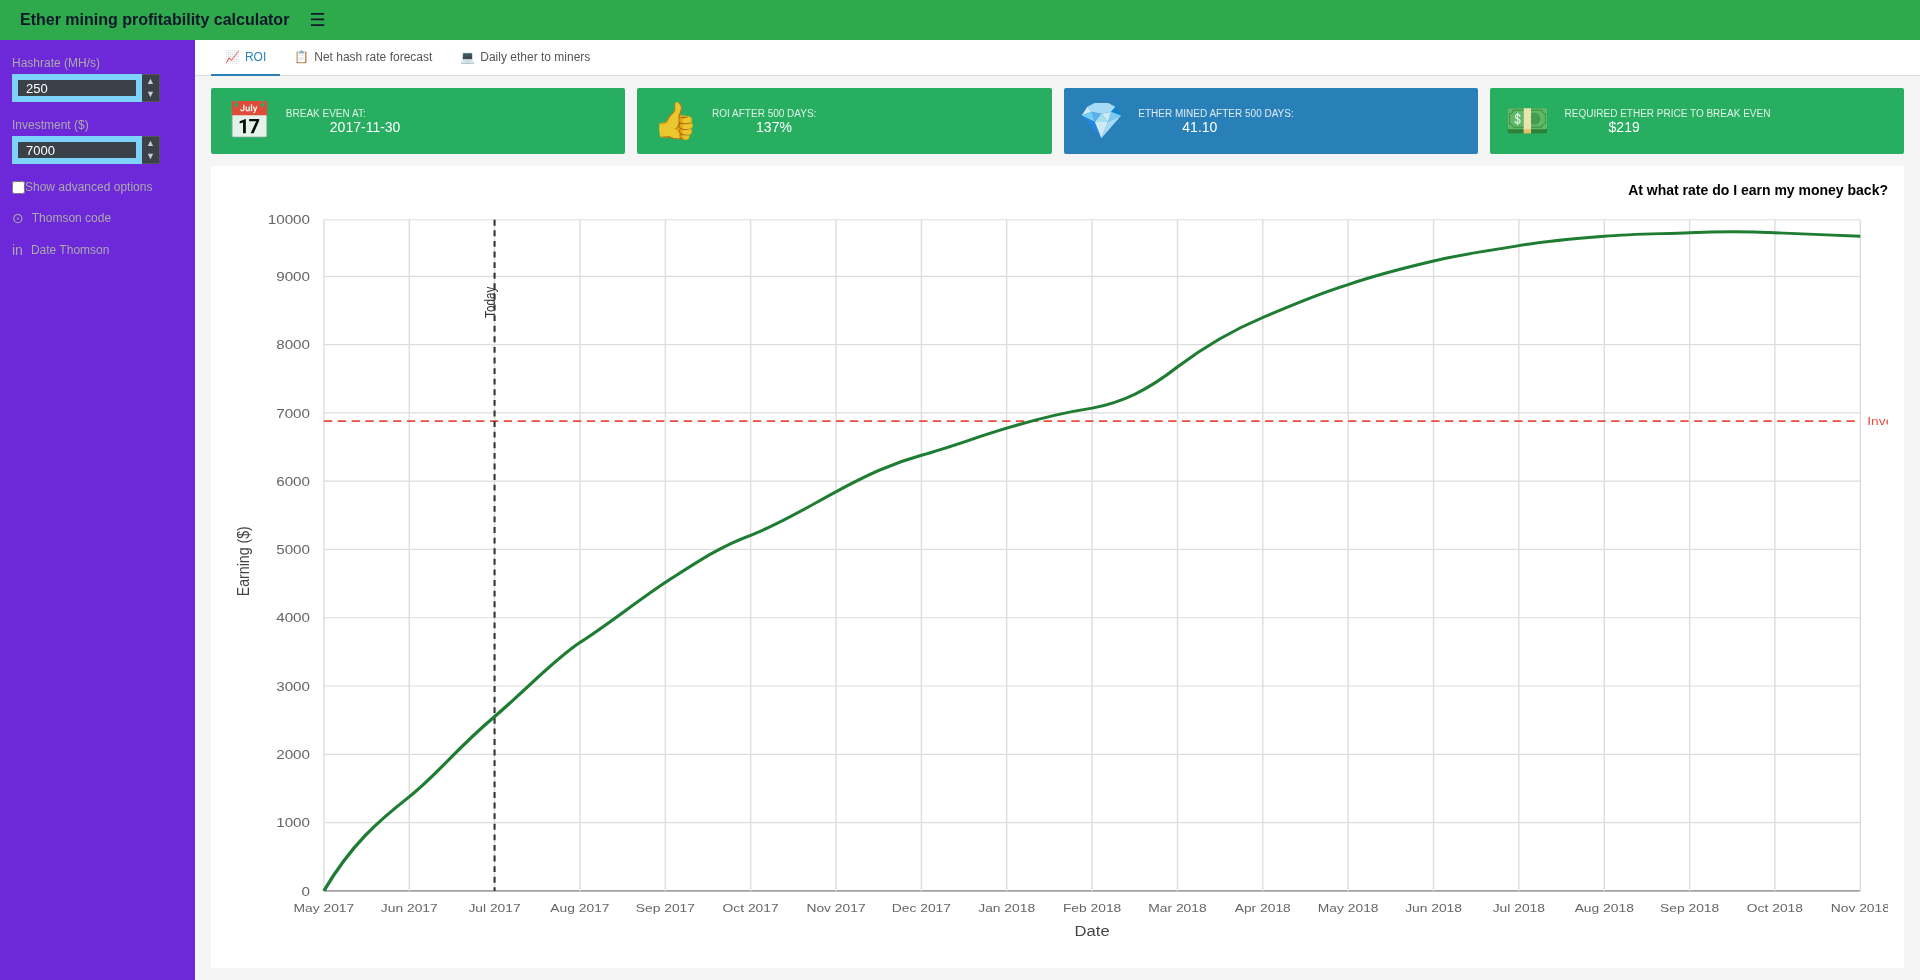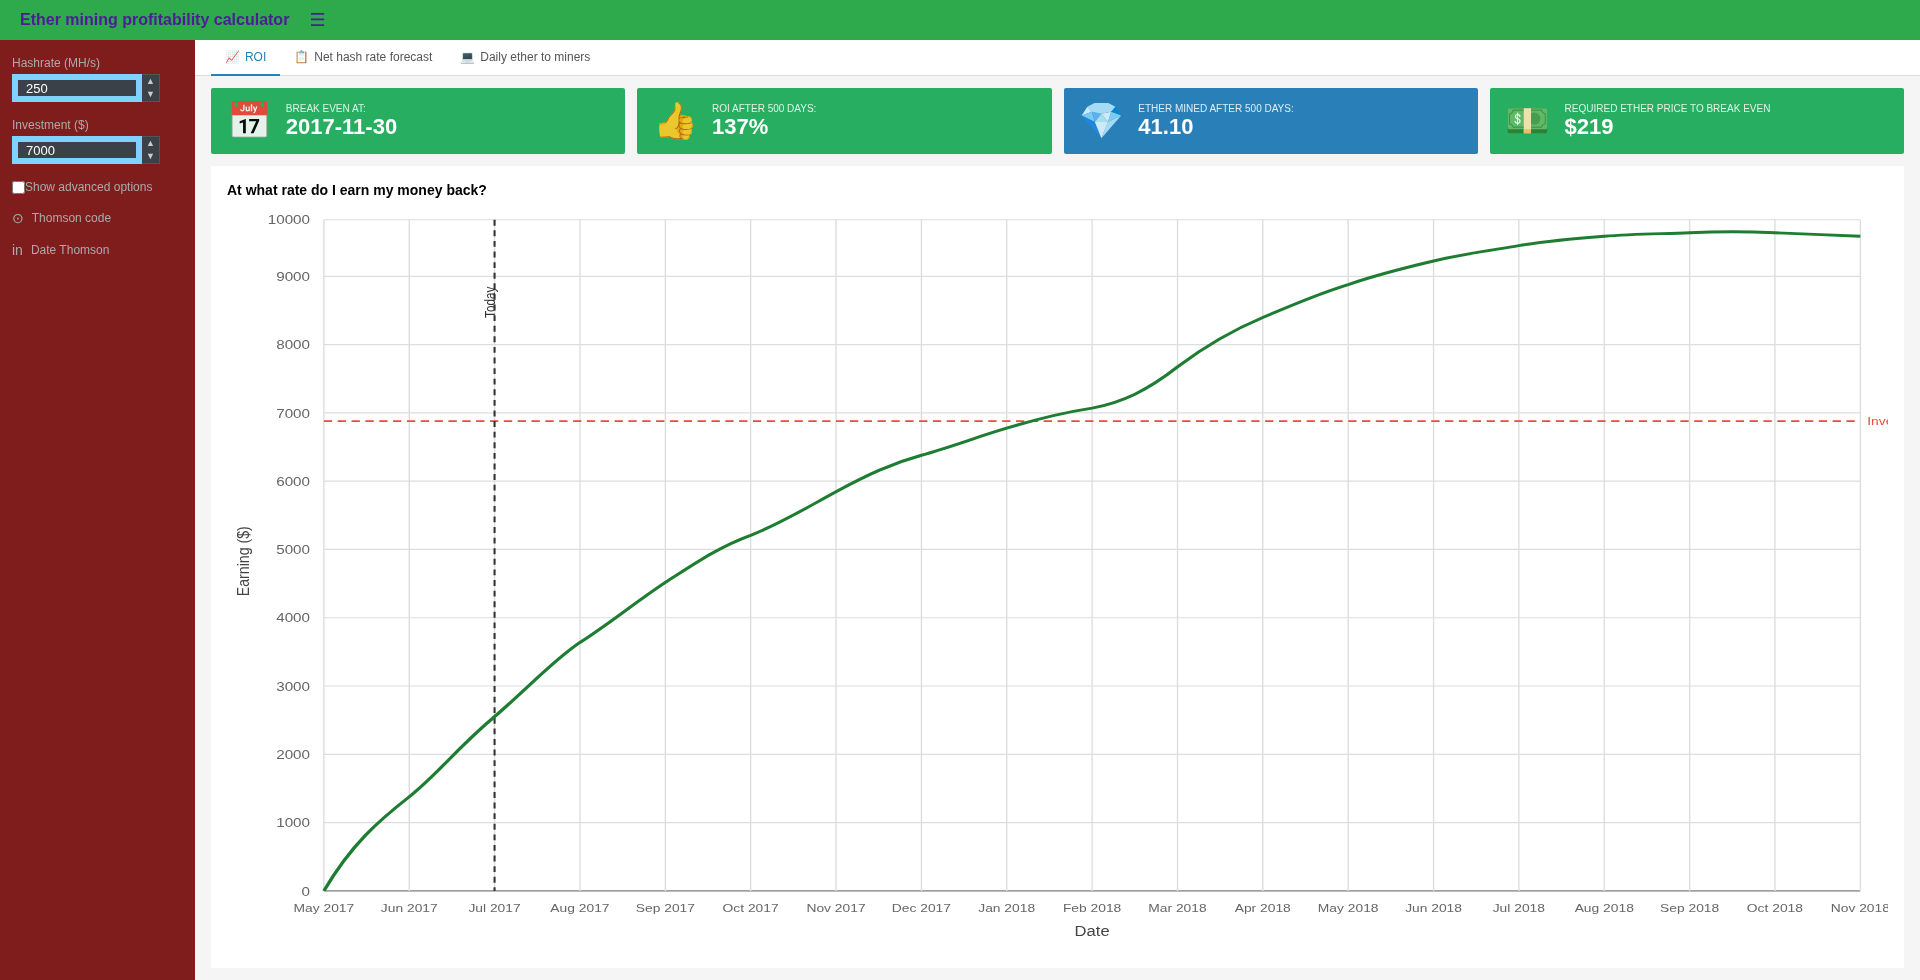--- a/index.html
+++ b/index.html
@@ -1,42 +1,42 @@
 <!DOCTYPE html>
 <html><head>
   <meta charset="utf-8">
   <style>
     * { box-sizing: border-box; margin: 0; padding: 0; }
     body { font-family: Arial, sans-serif; background: #f0f0f0; display: flex; flex-direction: column; height: 980px; overflow: hidden; }
 
     
     #top-nav {
       background: #2eaa4c;
-      color: #4c1d95;
+      color: #0f172a;
       height: 40px;
       display: flex;
       align-items: center;
       padding: 0 20px;
       gap: 20px;
       flex-shrink: 0;
     }
     #top-nav .app-title { font-size: 16px; font-weight: bold; }
     #top-nav .menu-icon { font-size: 18px; cursor: pointer; }
 
     
     #main-layout {
       display: flex;
       flex: 1;
       overflow: hidden;
     }
 
     
     #sidebar {
       width: 195px;
-      background: #7f1d1d;
+      background: #6d28d9;
       color: #ccc;
       flex-shrink: 0;
       padding: 16px 12px;
       display: flex;
       flex-direction: column;
       gap: 16px;
     }
     .sidebar-field label {
       font-size: 12px;
       color: #aaa;
@@ -156,32 +156,32 @@
       align-items: center;
       padding: 12px 16px;
       gap: 14px;
       flex: 1;
       border-radius: 2px;
     }
     .stat-card.green { background: #27ae60; color: white; }
     .stat-card.blue { background: #2980b9; color: white; }
     .stat-card-icon { font-size: 36px; opacity: 0.9; }
     .stat-card-content .stat-label { font-size: 10px; text-transform: uppercase; opacity: 0.85; }
-    .stat-card-content .stat-value { font-size: 22px; font-weight: bold; }
+    .stat-card-content .stat-value { font-size: 14px; font-weight: normal; margin-left: 44px; }
 
     
     #chart-area {
       flex: 1;
       background: white;
       margin: 0 16px 12px;
       padding: 16px;
       overflow: hidden;
     }
     .chart-title {
-      text-align: left;
+      text-align: right;
       font-size: 14px;
       font-weight: bold;
       margin-bottom: 10px;
     }
     .chart-container {
       position: relative;
       width: 100%;
       height: calc(100% - 40px);
     }
     svg.chart-svg {

